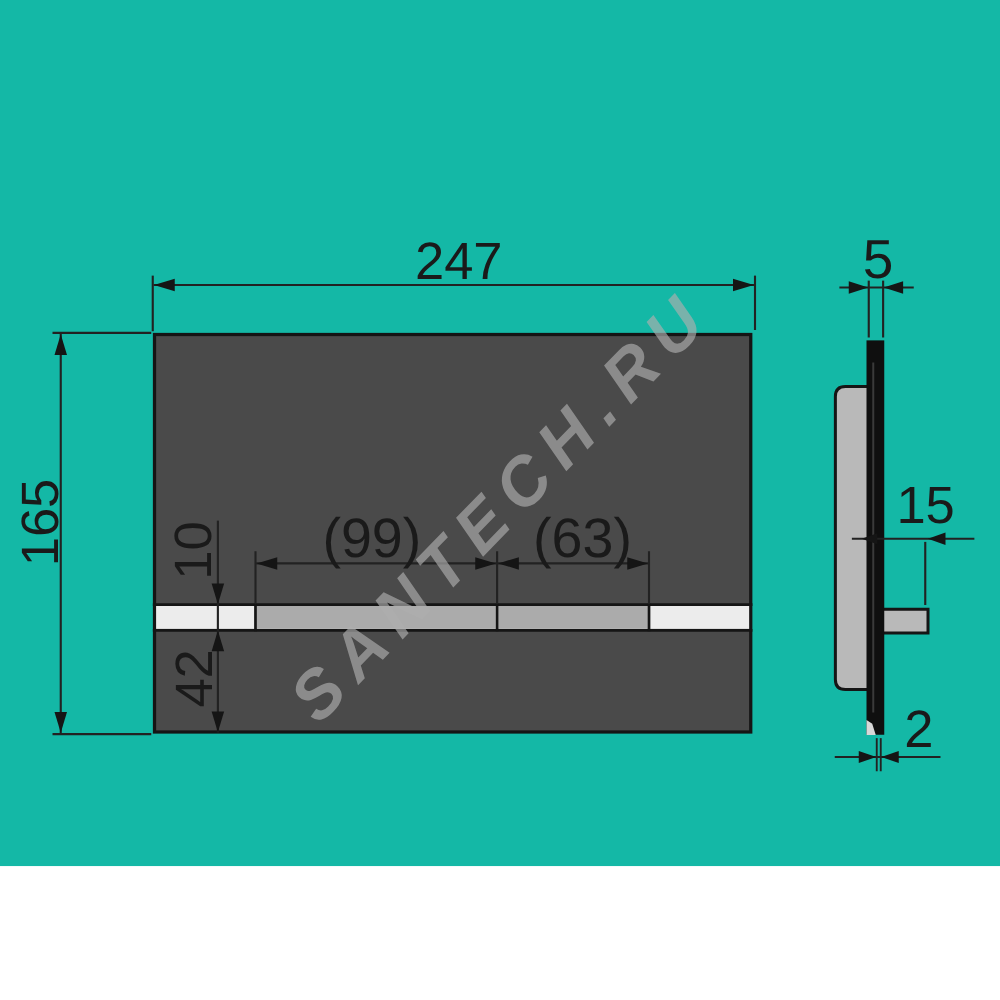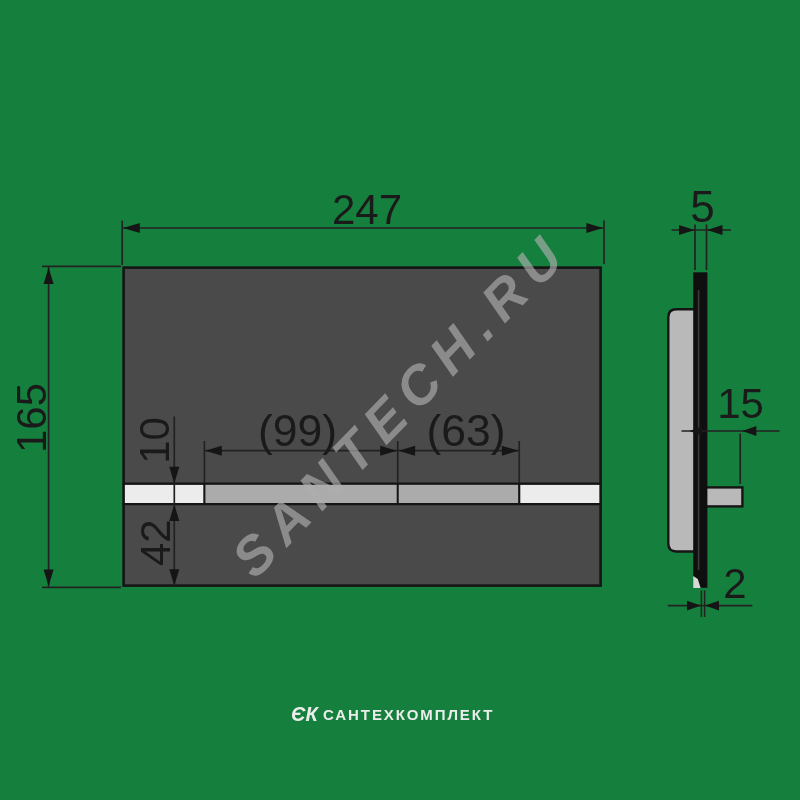--- a/index.html
+++ b/index.html
@@ -1,16 +1,16 @@
 <!DOCTYPE html>
 <html><head>
 <meta charset="utf-8">
 <style>
   html,body{margin:0;padding:0;background:#ffffff;}
-  .wrap{width:800px;height:800px;position:relative;background:#15803d;overflow:hidden;}
+  .wrap{width:800px;height:693px;position:relative;background:#14b8a6;overflow:hidden;}
   text{font-family:"Liberation Sans", sans-serif;}
 </style>
 </head>
 <body>
 <div class="wrap">
 <svg width="800" height="800" viewBox="0 0 800 800" xmlns="http://www.w3.org/2000/svg">
 
   <rect x="123.6" y="267.6" width="477" height="318" fill="#4a4a4a" stroke="#151515" stroke-width="2.6"></rect>
 
   <rect x="124.9" y="484.7" width="474.4" height="18.4" fill="#ececec"></rect>

